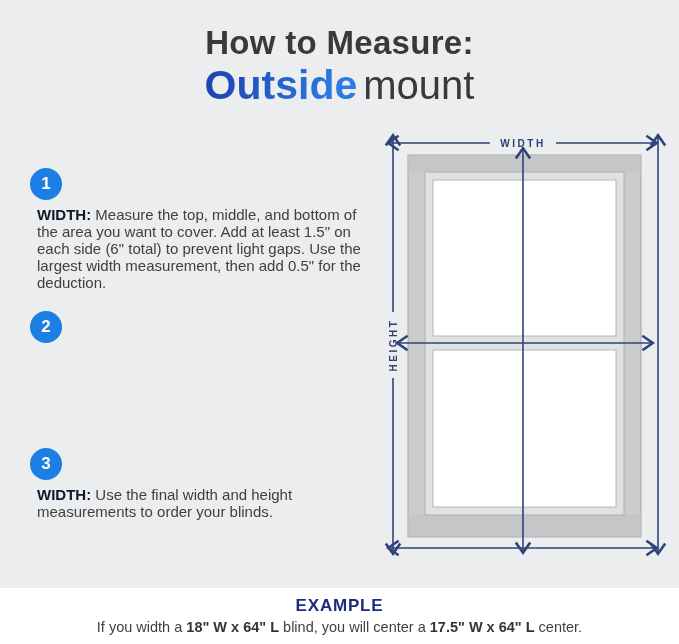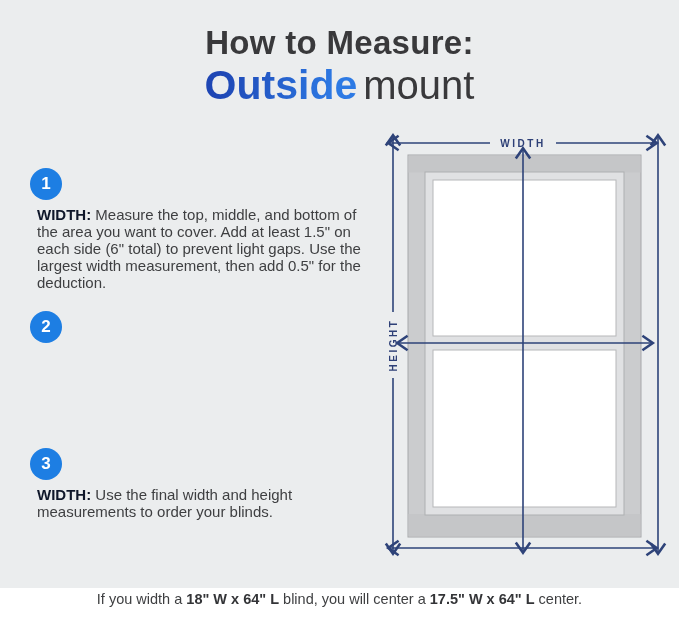--- a/index.html
+++ b/index.html
@@ -164,16 +164,17 @@
     <line class="mline" x1="280" y1="10" x2="280" y2="427" marker-start="url(#arr)" marker-end="url(#arr)"></line>
 
     <line class="mline" x1="11" y1="422" x2="278" y2="422" marker-start="url(#arr)" marker-end="url(#arr)"></line>
 
     <line class="mline" x1="145" y1="23" x2="145" y2="426" marker-start="url(#arr)" marker-end="url(#arr)"></line>
 
     <line class="mline" x1="20" y1="217" x2="274" y2="217" marker-start="url(#arr)" marker-end="url(#arr)"></line>
   </svg>
 
   <div class="example-band">
+    <div class="example-heading">EXAMPLE</div>
     <div class="example-line"><span>If you width a </span><b>18" W x 64" L</b><span> blind, you will center a </span><b>17.5" W x 64" L</b><span> center.</span></div>
   </div>
 
 </div>
 
 </body></html>

